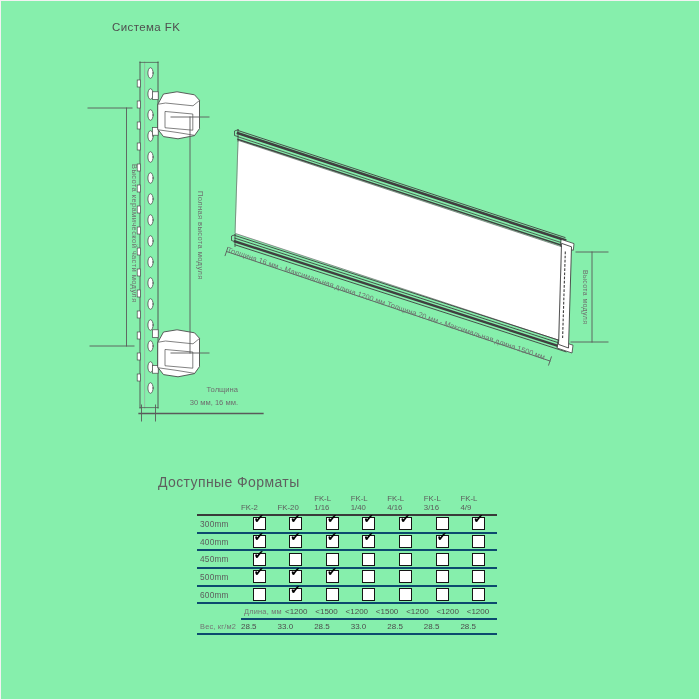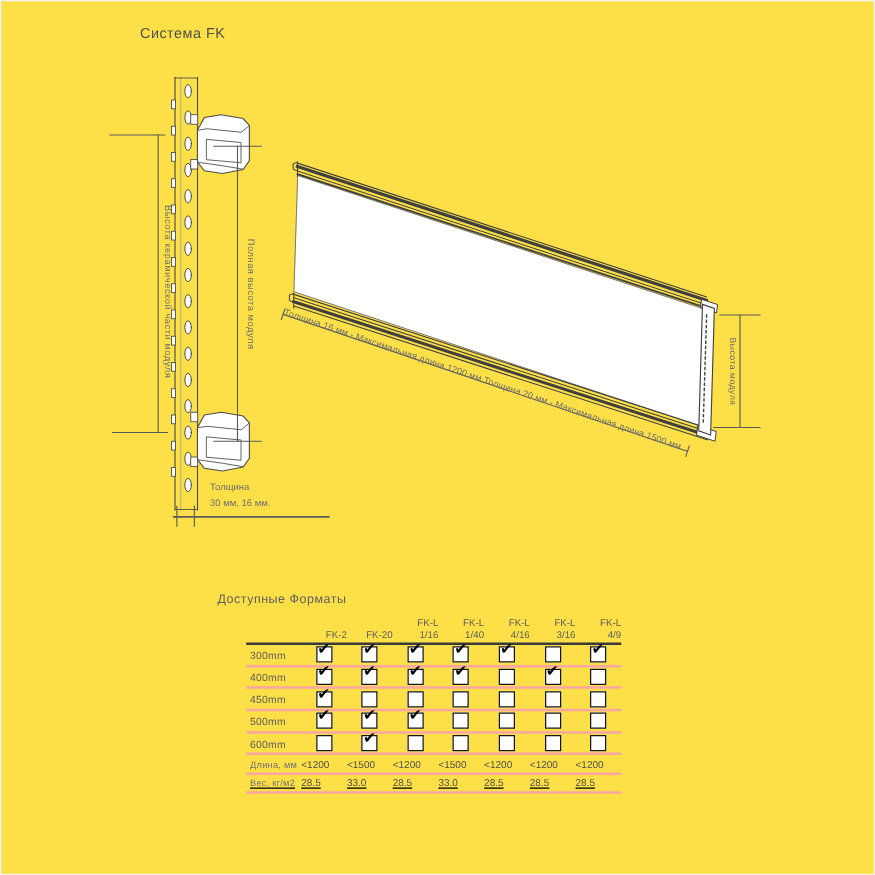--- a/index.html
+++ b/index.html
@@ -1,36 +1,36 @@
 <!DOCTYPE html>
 <html><head>
 <meta charset="utf-8">
 <style>
   html,body{margin:0;padding:0;background:#fff;}
-  .sheet{position:relative;width:700px;height:700px;background:#fde047;
+  .sheet{position:relative;width:700px;height:700px;background:#86efac;
     font-family:"Liberation Sans",sans-serif;overflow:hidden;box-shadow:inset 0 0 0 1px #f2f2f2;}
   .page-title{position:absolute;left:112px;top:21px;font-size:11.5px;color:#4f4f4f;letter-spacing:.4px;}
   svg.draw{position:absolute;left:0;top:0;}
   .vtext{position:absolute;writing-mode:vertical-rl;text-align:center;color:#6e6e6e;
     font-size:7.5px;letter-spacing:.4px;white-space:nowrap;width:11px;}
   .diag-note{position:absolute;left:229px;top:245px;transform:rotate(18.8deg);
     transform-origin:0 0;font-size:7.3px;color:#6e6e6e;white-space:nowrap;letter-spacing:.1px;}
-  .thickness{position:absolute;left:168px;top:384px;width:70px;text-align:left;
+  .thickness{position:absolute;left:168px;top:384px;width:70px;text-align:right;
     color:#6e6e6e;font-size:7.6px;line-height:12.5px;}
-  .fmt-heading{position:absolute;left:174px;top:474px;font-size:10px;color:#5f5f5f;letter-spacing:.4px;}
+  .fmt-heading{position:absolute;left:158px;top:474px;font-size:14px;color:#5f5f5f;letter-spacing:.4px;}
   .fgrid{position:absolute;left:197px;top:494px;width:300px;}
   .trow{display:grid;grid-template-columns:44px repeat(7,1fr);
-    border-bottom:2px solid #fca5a5;align-items:center;}
+    border-bottom:2px solid #0c4a6e;align-items:center;}
   .trow.hdr{height:20px;align-items:end;border-bottom:2px solid #3a3a3a;}
   .trow.sz{height:15.7px;}
-  .trow.len{height:14px;}
-  .trow.wt{height:13px;text-decoration:underline;}
+  .trow.len{height:14px;margin-left:44px;}
+  .trow.wt{height:13px;}
   .rlabel{font-size:8.3px;color:#5c5c5c;padding-left:3px;letter-spacing:.2px;}
   .rlabel.small{font-size:7.4px;color:#737373;}
-  .hcol{text-align:right;font-size:7.8px;color:#5c5c5c;padding-bottom:5px;}
+  .hcol{text-align:left;font-size:7.8px;color:#5c5c5c;padding-bottom:5px;}
   .hline{height:9px;line-height:9px;}
   .val{font-size:8px;color:#4d4d4d;}
   .cbwrap{display:flex;justify-content:center;}
   .cb{position:relative;width:11px;height:11px;border:1.7px solid #141414;background:#fff;}
   .chk{position:absolute;left:0;top:-5px;font-size:12.5px;font-weight:700;color:#000;
     line-height:1;font-family:"DejaVu Sans",sans-serif;}
 </style>
 </head>
 <body>
 

